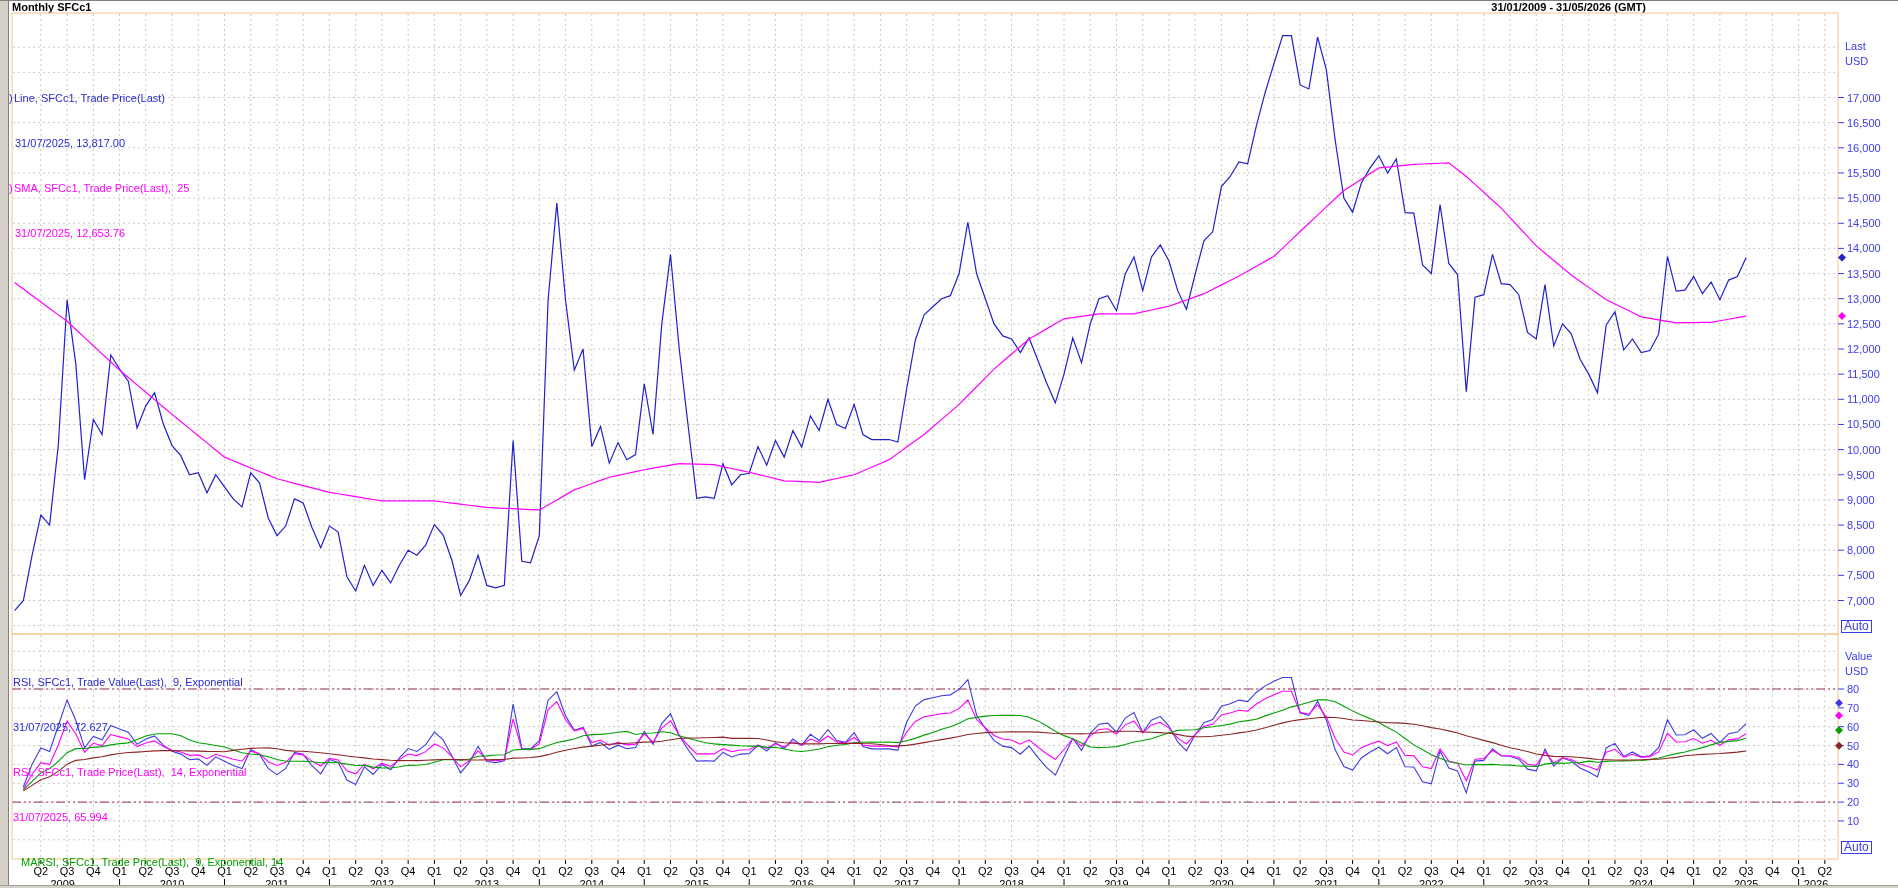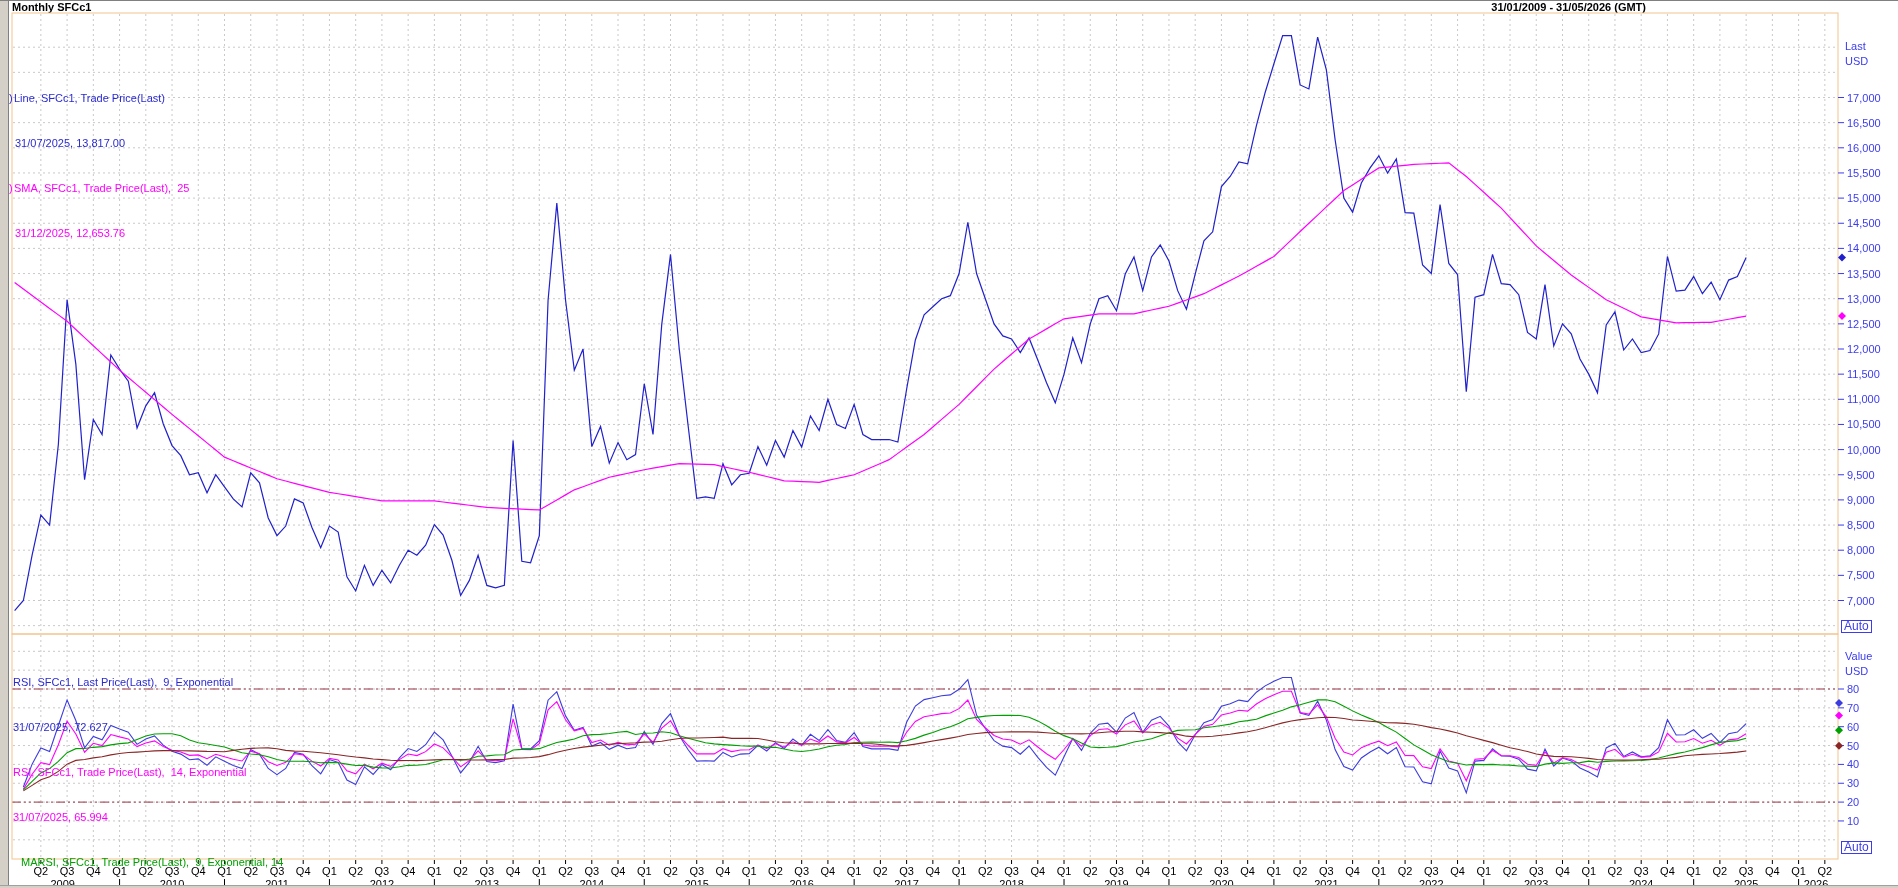--- a/index.html
+++ b/index.html
@@ -462,25 +462,25 @@
       <line x1="1483.7835" y1="878" x2="1483.7835" y2="889" stroke="#000"></line>
       <line x1="1588.7235" y1="878" x2="1588.7235" y2="889" stroke="#000"></line>
       <line x1="1693.6634999999999" y1="878" x2="1693.6634999999999" y2="889" stroke="#000"></line>
       <line x1="1798.6035" y1="878" x2="1798.6035" y2="889" stroke="#000"></line>
     </svg>
 
   <div id="price-legend" class="legend">
     <div class="lrow"><span class="mk c-blue">)</span><span class="c-blue">Line, SFCc1, Trade Price(Last)</span></div>
     <div class="lrow val"><span class="c-blue">31/07/2025, 13,817.00</span></div>
     <div class="lrow"><span class="mk c-mag">)</span><span class="c-mag">SMA, SFCc1, Trade Price(Last),  25</span></div>
-    <div class="lrow val"><span class="c-mag">31/12/2025, 12,653.76</span></div>
+    <div class="lrow val"><span class="c-mag">31/07/2025, 12,653.76</span></div>
   </div>
 
   <div id="rsi-legend" class="legend">
-    <div class="lrow"><span class="c-blue">RSI, SFCc1, Last Price(Last),  9, Exponential</span></div>
+    <div class="lrow"><span class="c-blue">RSI, SFCc1, Trade Value(Last),  9, Exponential</span></div>
     <div class="lrow"><span class="c-blue">31/07/2025, 72.627</span></div>
     <div class="lrow"><span class="c-mag">RSI, SFCc1, Trade Price(Last),  14, Exponential</span></div>
     <div class="lrow"><span class="c-mag">31/07/2025, 65.994</span></div>
     <div class="lrow"><span class="c-grn">MARSI, SFCc1, Trade Price(Last),  9, Exponential, 14</span></div>
     
     
     
   </div>
 
   <div id="pricehead" class="axishead">

